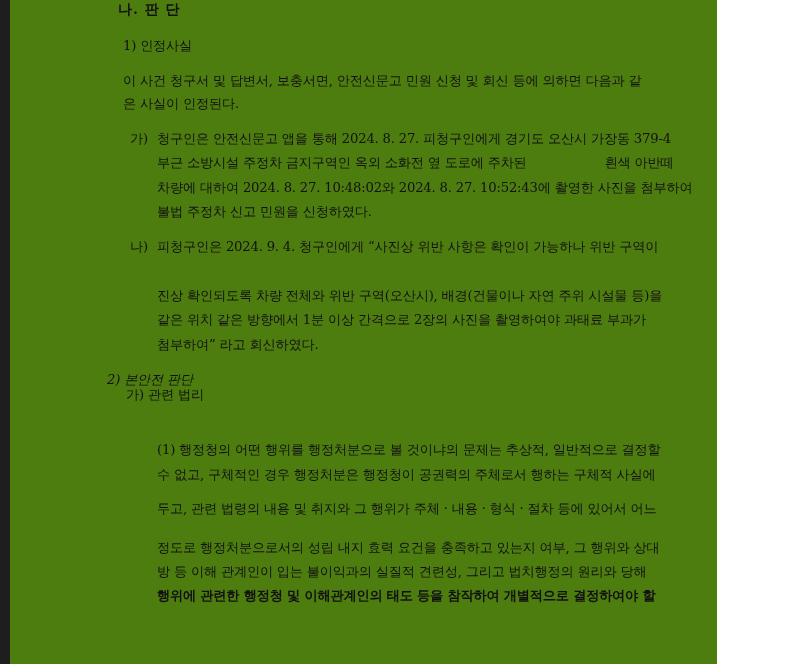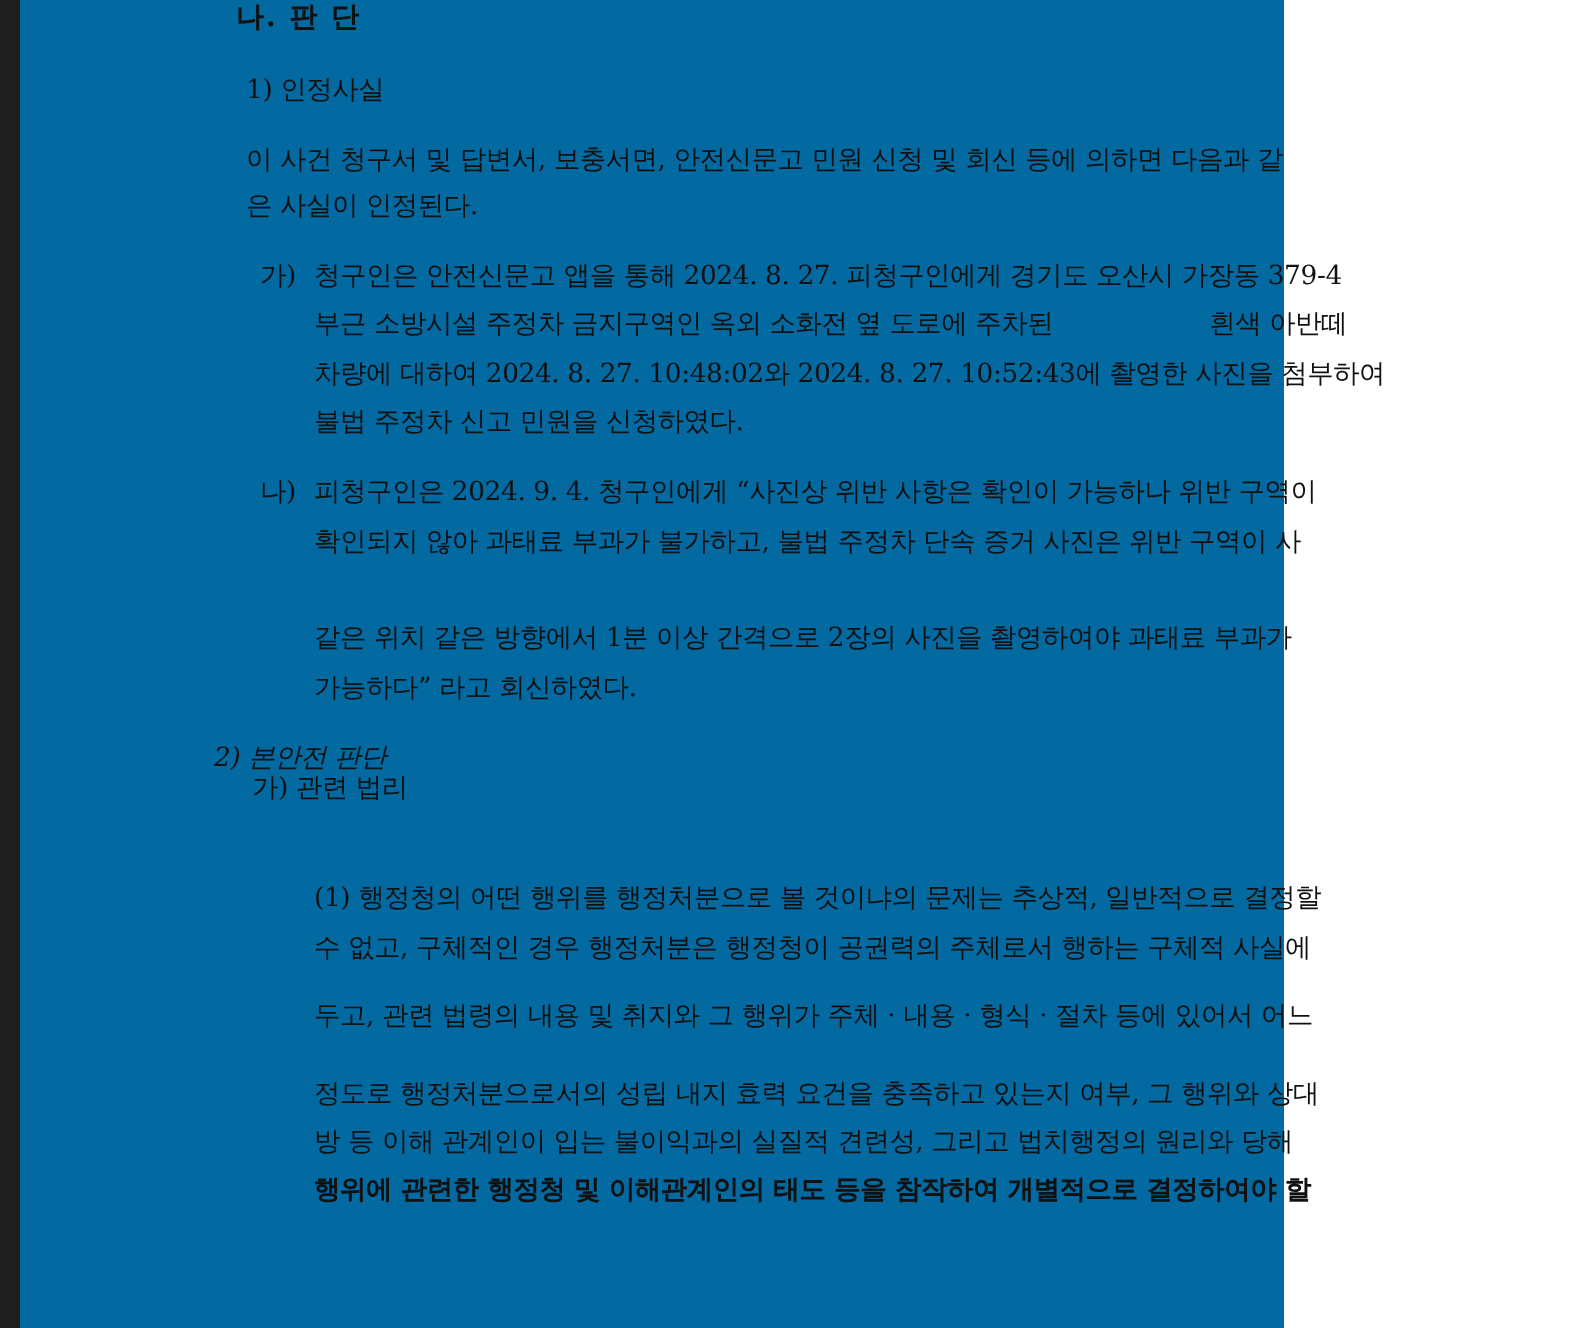--- a/index.html
+++ b/index.html
@@ -20,23 +20,23 @@
     left: 0;
     top: 0;
     width: 10px;
     height: 664px;
     background: #1e1e1e;
   }
   .page {
     position: absolute;
     left: 10px;
     top: 0;
-    width: 632px;
+    width: 707px;
     height: 664px;
-    background: #0369a1;
+    background: #4d7c0f;
   }
   .line {
     position: absolute;
     white-space: nowrap;
     font-size: 13.2px;
     line-height: 18px;
     letter-spacing: -0.2px;
   }
   .heading {
     font-weight: bold;
@@ -62,23 +62,23 @@
   <div class="line" style="left:120px; top:130px;">가)</div>
   <div class="line" style="left:147px; top:130px;">청구인은 안전신문고 앱을 통해 2024. 8. 27. 피청구인에게 경기도 오산시 가장동 379-4</div>
   <div class="line" style="left:147px; top:154px;">
     <span>부근 소방시설 주정차 금지구역인 옥외 소화전 옆 도로에 주차된</span><span class="gap"></span><span>흰색 아반떼</span>
   </div>
   <div class="line" style="left:147px; top:179px;text-align:right;">차량에 대하여 2024. 8. 27. 10:48:02와 2024. 8. 27. 10:52:43에 촬영한 사진을 첨부하여</div>
   <div class="line" style="left:147px; top:203px;">불법 주정차 신고 민원을 신청하였다.</div>
 
   <div class="line" style="left:120px; top:238px;">나)</div>
   <div class="line" style="left:147px; top:238px;">피청구인은 2024. 9. 4. 청구인에게 “사진상 위반 사항은 확인이 가능하나 위반 구역이</div>
-  <div class="line" style="left:147px; top:263px;">확인되지 않아 과태료 부과가 불가하고, 불법 주정차 단속 증거 사진은 위반 구역이 사</div>
+  <div class="line" style="left:147px; top:287px;">진상 확인되도록 차량 전체와 위반 구역(오산시), 배경(건물이나 자연 주위 시설물 등)을</div>
   <div class="line" style="left:147px; top:311px;">같은 위치 같은 방향에서 1분 이상 간격으로 2장의 사진을 촬영하여야 과태료 부과가</div>
-  <div class="line" style="left:147px; top:336px;">가능하다” 라고 회신하였다.</div>
+  <div class="line" style="left:147px; top:336px;">첨부하여” 라고 회신하였다.</div>
 
   <div class="line" style="left:97px; top:371px;font-style:italic;">2) 본안전 판단</div>
   <div class="line" style="left:116px; top:386px;">가) 관련 법리</div>
 
   <div class="line" style="left:147px; top:441px;text-align:right;">(1) 행정청의 어떤 행위를 행정처분으로 볼 것이냐의 문제는 추상적, 일반적으로 결정할</div>
   <div class="line" style="left:147px; top:466px;">수 없고, 구체적인 경우 행정처분은 행정청이 공권력의 주체로서 행하는 구체적 사실에</div>
   <div class="line" style="left:147px; top:500px;">두고, 관련 법령의 내용 및 취지와 그 행위가 주체 · 내용 · 형식 · 절차 등에 있어서 어느</div>
   <div class="line" style="left:147px; top:539px;">정도로 행정처분으로서의 성립 내지 효력 요건을 충족하고 있는지 여부, 그 행위와 상대</div>
   <div class="line" style="left:147px; top:563px;">방 등 이해 관계인이 입는 불이익과의 실질적 견련성, 그리고 법치행정의 원리와 당해</div>
   <div class="line" style="left:147px; top:587px;font-weight:bold;">행위에 관련한 행정청 및 이해관계인의 태도 등을 참작하여 개별적으로 결정하여야 할</div>

